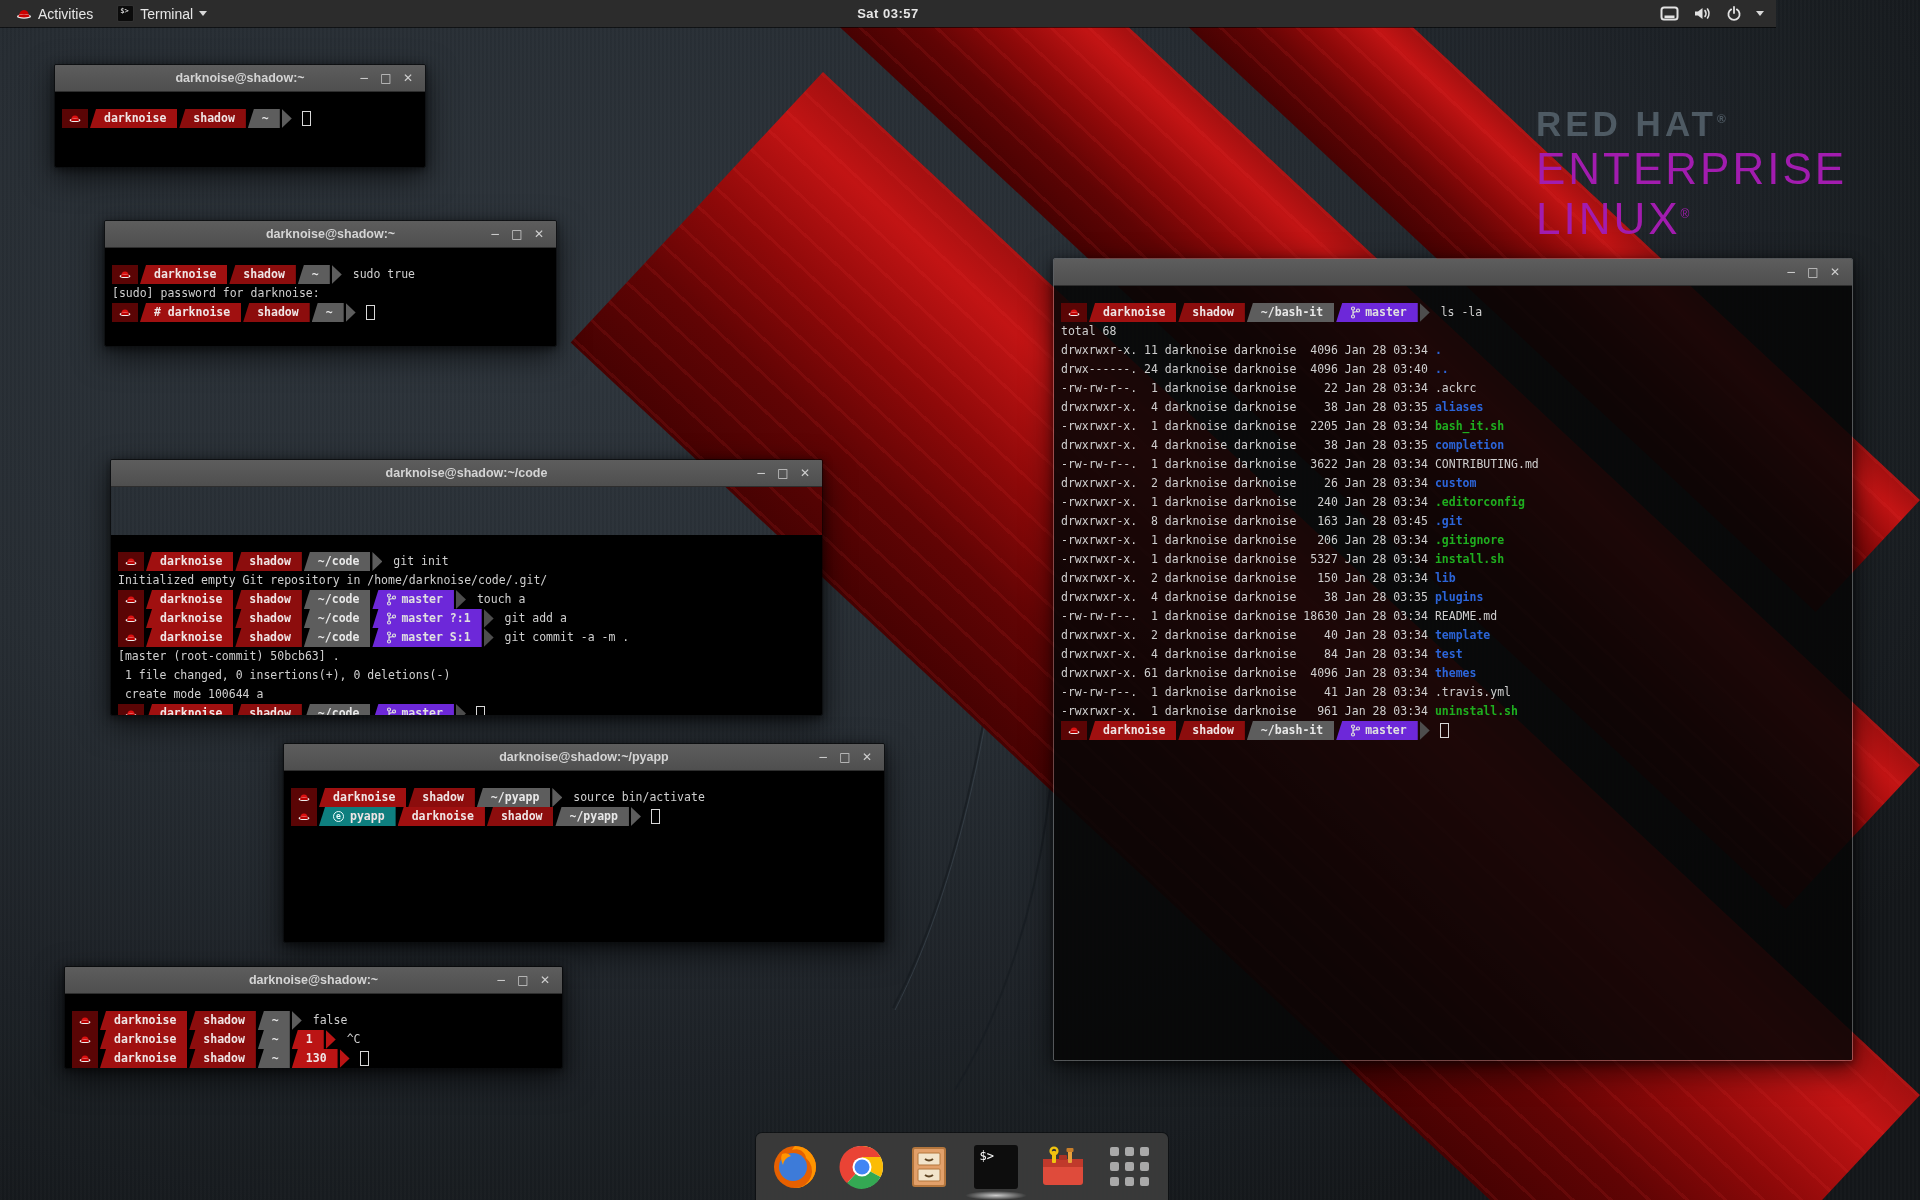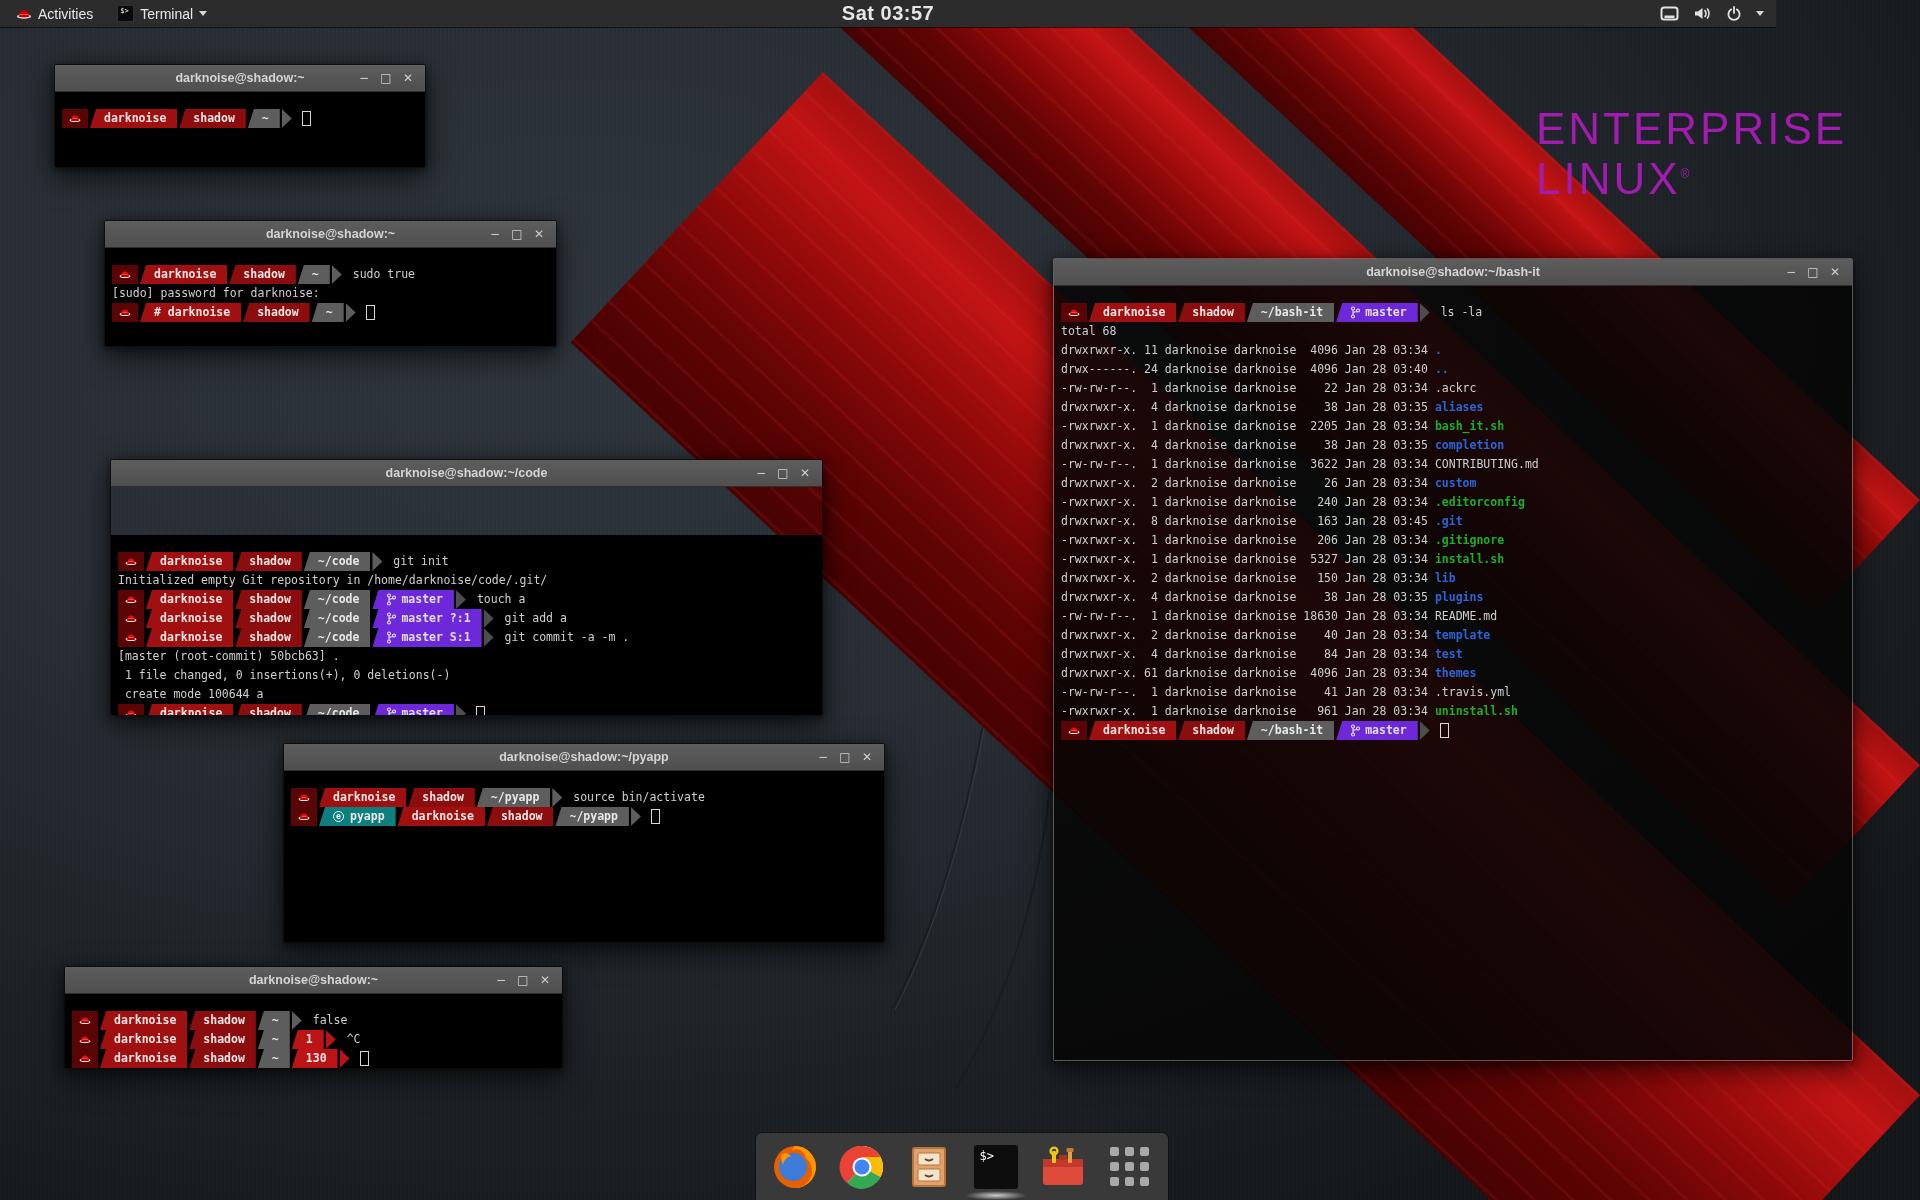--- a/index.html
+++ b/index.html
@@ -34,21 +34,21 @@
     font-size:14px; z-index:50; box-shadow:0 1px 0 rgba(0,0,0,.6);
   }
   .tb-left { display:flex; align-items:center; gap:8px; padding-left:8px; }
   .tb-item { display:flex; align-items:center; gap:6px; padding:0 8px; height:27px; cursor:default; }
   .mini-term {
     width:17px; height:17px; background:#0b0b0b; border:1px solid #cfcfcf33;
     color:#fff; font-family:"DejaVu Sans Mono", monospace; font-size:7px;
     display:flex; padding:1px 0 0 2px; border-radius:2px;
   }
   .caret { width:0; height:0; border-left:4px solid transparent; border-right:4px solid transparent; border-top:5px solid #d8d8d8; display:inline-block; }
-  .tb-clock { position:absolute; left:50%; transform:translateX(-50%); font-weight:bold; font-size:20px; letter-spacing:.5px; }
+  .tb-clock { position:absolute; left:50%; transform:translateX(-50%); font-weight:bold; font-size:13px; letter-spacing:.5px; }
   .tb-right { margin-left:auto; display:flex; align-items:center; gap:14px; padding-right:12px; }
   .tb-right svg { display:block; }
 
   
   .window {
     position:absolute; display:flex; flex-direction:column;
     box-shadow:0 10px 30px rgba(0,0,0,.6), 0 2px 8px rgba(0,0,0,.5);
     border:1px solid rgba(0,0,0,.65); border-radius:2px; overflow:hidden; z-index:10;
   }
   .titlebar {
@@ -139,20 +139,21 @@
   </g>
 </svg>
 
 <div class="stripes">
   <div class="stripe" style="left:420px; top:500px; height:153px;"></div>
   <div class="stripe" style="left:420px; top:765px; height:197px;"></div>
   <div class="stripe" style="left:420px; top:1095px; height:370px;"></div>
 </div>
 
 <div class="logo">
+  <div class="l1"><span>RED HAT</span><sup>®</sup></div>
   <div class="l2">ENTERPRISE</div>
   <div class="l3"><span>LINUX</span><sup>®</sup></div>
 </div>
 
 <div class="topbar">
   <div class="tb-left">
     <div class="tb-item">
       <svg width="16" height="12" viewBox="0 0 16 12">
           <path d="M3 8 Q3.5 2 8 2 Q12.5 2 13 8 Z" fill="#c00"></path>
           <ellipse cx="8" cy="8.4" rx="7" ry="2.4" fill="#e8e8e8"></ellipse>
@@ -315,21 +316,20 @@
               <ellipse cx="6" cy="6.2" rx="5.4" ry="1.8" fill="#eee"></ellipse>
               <ellipse cx="6" cy="5.9" rx="4.2" ry="1.2" fill="#b00"></ellipse>
             </svg></span><span class="seg seg-user">darknoise</span><span class="seg seg-host">shadow</span><span class="seg seg-path">~</span><span class="seg seg-exit">1</span><span class="tip tip-exit"></span><span class="cmd"> ^C</span></div><div class="line"><span class="seg seg-hat first"><svg width="12" height="9" viewBox="0 0 12 9" class="hat-svg">
               <path d="M2.2 6 Q2.6 1.6 6 1.6 Q9.4 1.6 9.8 6 Z" fill="#d11"></path>
               <ellipse cx="6" cy="6.2" rx="5.4" ry="1.8" fill="#eee"></ellipse>
               <ellipse cx="6" cy="5.9" rx="4.2" ry="1.2" fill="#b00"></ellipse>
             </svg></span><span class="seg seg-user">darknoise</span><span class="seg seg-host">shadow</span><span class="seg seg-path">~</span><span class="seg seg-exit">130</span><span class="tip tip-exit"></span><span class="cursor"></span></div></div>
     </div>
     <div class="window translucent" style="left: 1053px; top: 258px; width: 800px; height: 803px;">
       <div class="titlebar">
-        <div class="title">darknoise@shadow:~/bash-it</div>
         <div class="controls">
           <div class="winbtn">−</div>
           <div class="winbtn">□</div>
           <div class="winbtn">✕</div>
         </div>
       </div>
       <div class="term"><div class="line"><span class="seg seg-hat first"><svg width="12" height="9" viewBox="0 0 12 9" class="hat-svg">
               <path d="M2.2 6 Q2.6 1.6 6 1.6 Q9.4 1.6 9.8 6 Z" fill="#d11"></path>
               <ellipse cx="6" cy="6.2" rx="5.4" ry="1.8" fill="#eee"></ellipse>
               <ellipse cx="6" cy="5.9" rx="4.2" ry="1.2" fill="#b00"></ellipse>

